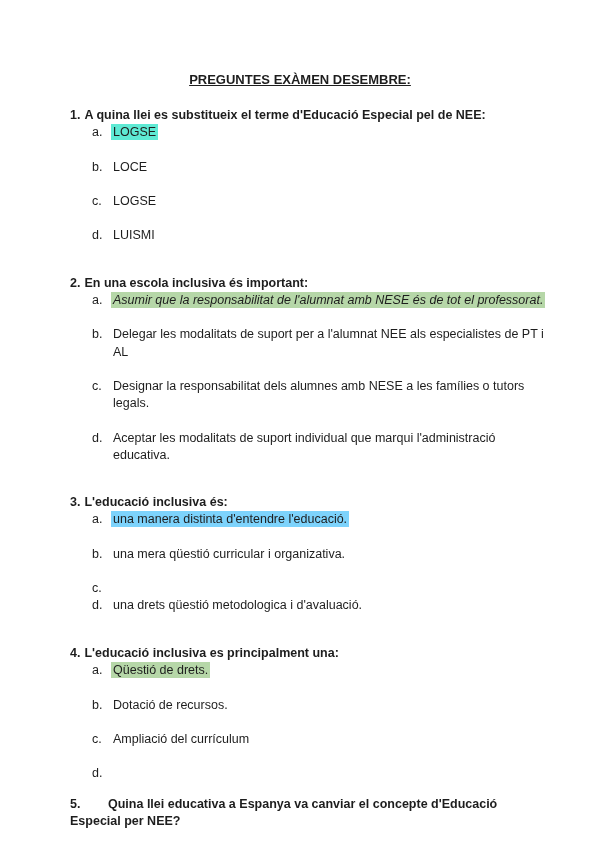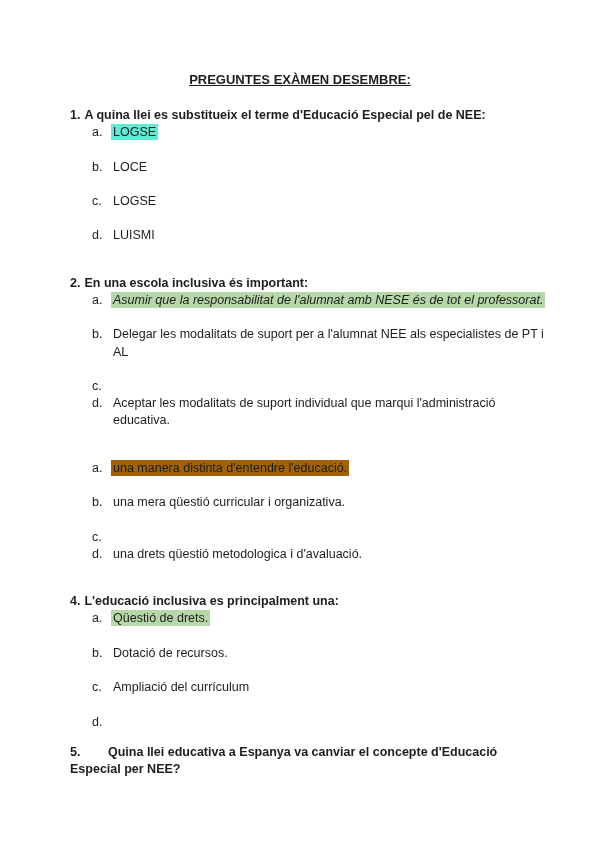--- a/index.html
+++ b/index.html
@@ -118,37 +118,43 @@
         </span>
       </div>
           <div class="option">
         <span class="opt-letter">b.</span>
         <span class="opt-text"><span class="opt-main">Delegar les modalitats de suport per a l'alumnat NEE als especialistes de PT i
 AL</span>
         </span>
       </div>
           <div class="option">
         <span class="opt-letter">c.</span>
+        <span class="opt-text"><span class="opt-main">Designar la responsabilitat dels alumnes amb NESE a les famílies o tutors
+legals.</span>
+        </span>
       </div>
           <div class="option">
         <span class="opt-letter">d.</span>
         <span class="opt-text"><span class="opt-main">Aceptar les modalitats de suport individual que marqui l'administració
 educativa.</span>
         </span>
       </div>
         </div>
   </div>
 
   <div class="question">
-
-    <div class="options">
-
-    <div class="option">
-        <span class="opt-letter">a.</span>
-        <span class="opt-text"><span class="opt-main hl" style="background-color: #a16207;">una manera distinta d'entendre l'educació.</span>
+    <div class="q-heading">
+      <span class="qnum">3.</span><span class="qtext">L'educació inclusiva és:</span>
+    </div>
+
+    <div class="options">
+
+    <div class="option">
+        <span class="opt-letter">a.</span>
+        <span class="opt-text"><span class="opt-main hl" style="background-color: #7dd3fc;">una manera distinta d'entendre l'educació.</span>
         </span>
       </div>
           <div class="option">
         <span class="opt-letter">b.</span>
         <span class="opt-text"><span class="opt-main">una mera qüestió curricular i organizativa.</span>
         </span>
       </div>
           <div class="option">
         <span class="opt-letter">c.</span>
       </div>

